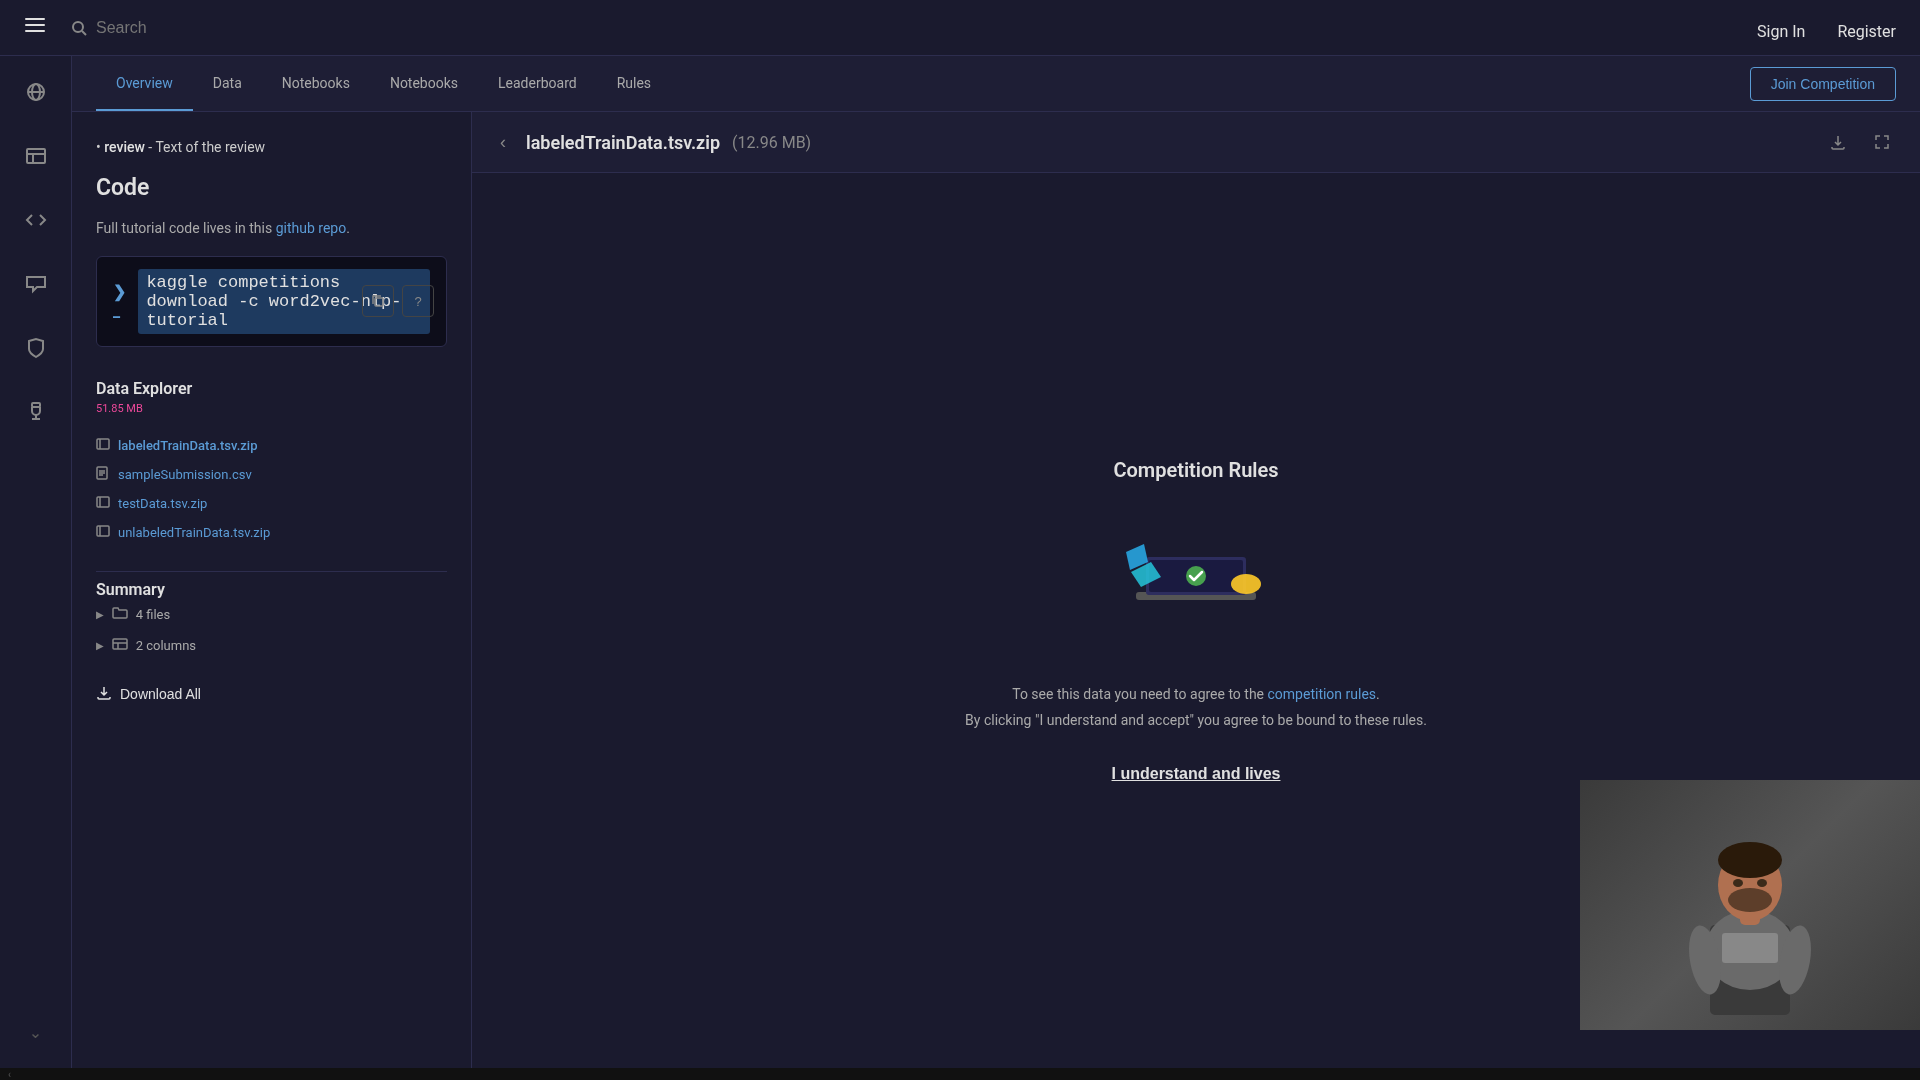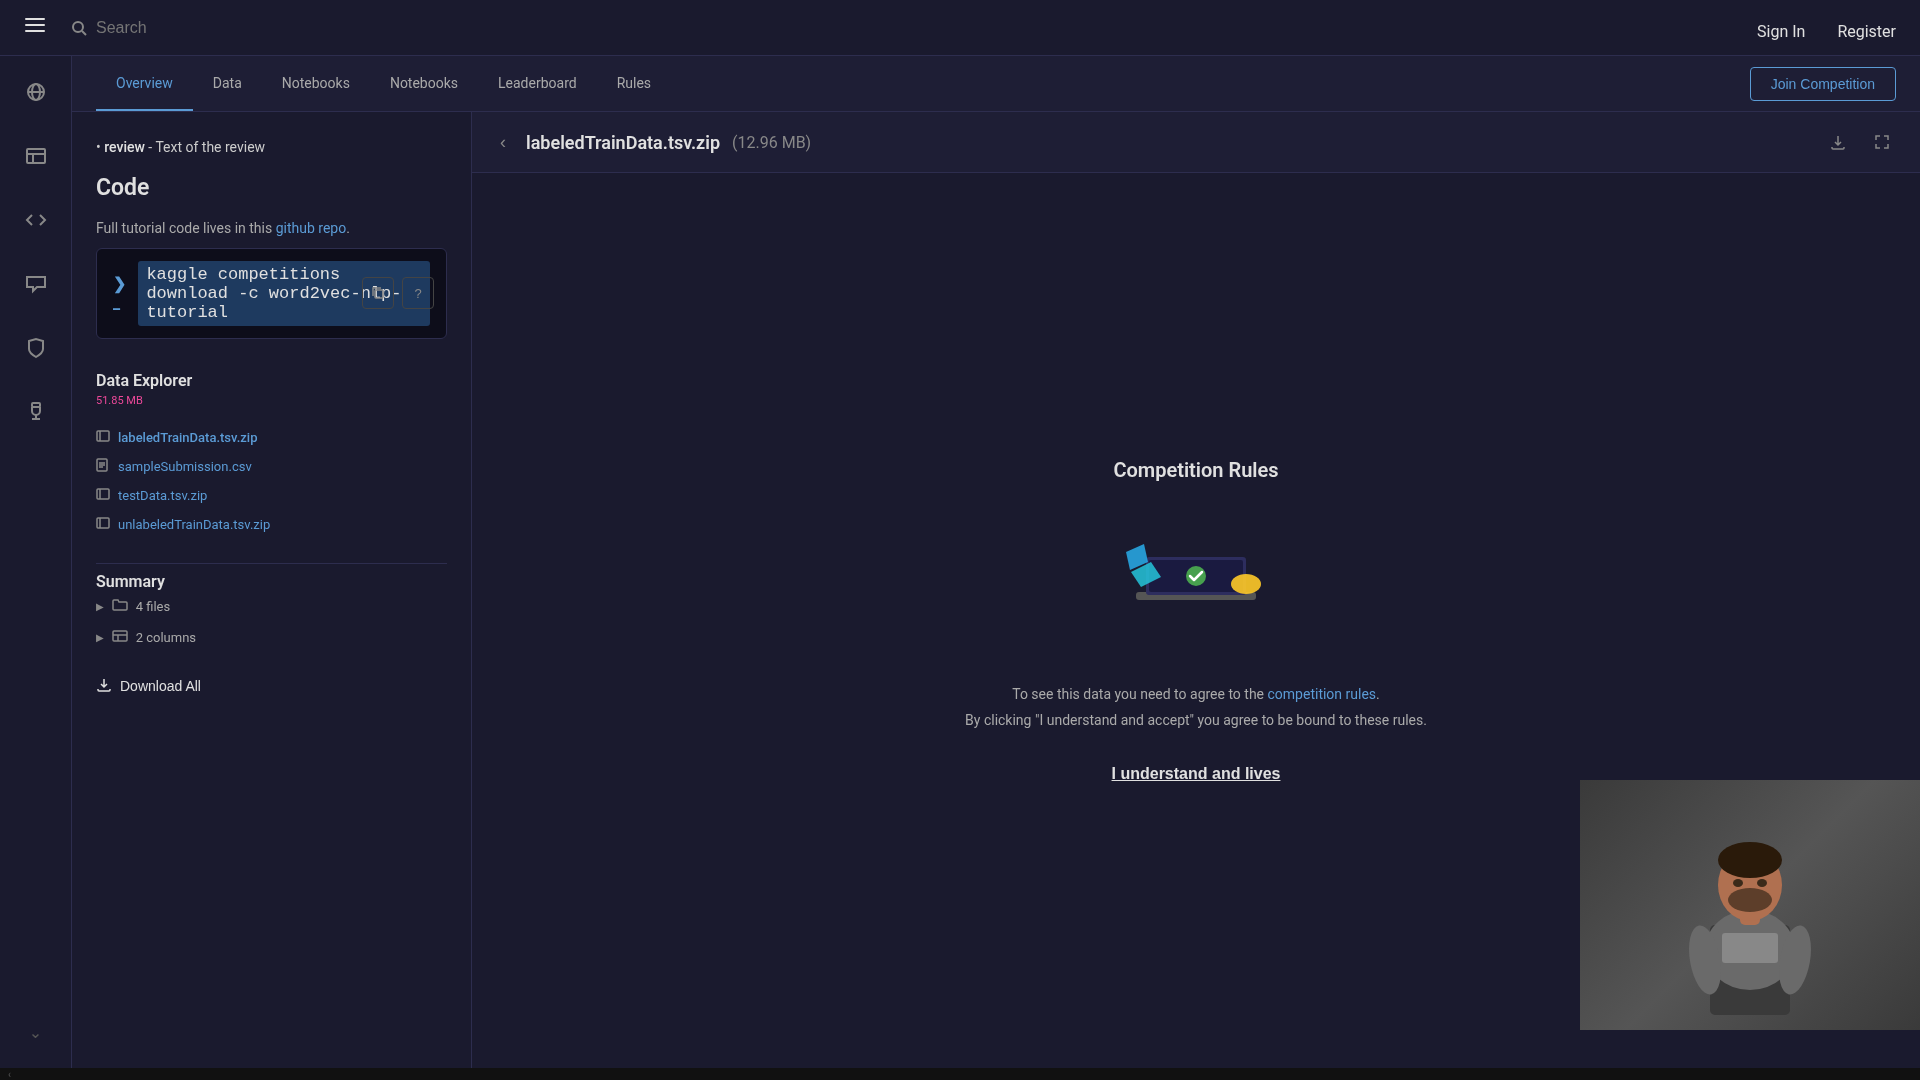--- a/index.html
+++ b/index.html
@@ -173,21 +173,21 @@
 
     
     .section-title {
       font-size: 23px;
       font-weight: 600;
       color: #e0e0e0;
       margin-bottom: 16px;
     }
     .code-description {
       color: #aaa;
-      margin-bottom: 8px;
+      margin-bottom: 16px;
       line-height: 1.6;
     }
     .github-link {
       color: #5b9bd5;
       text-decoration: none;
     }
 
     
     .command-block {
       background: #0d0d1a;

